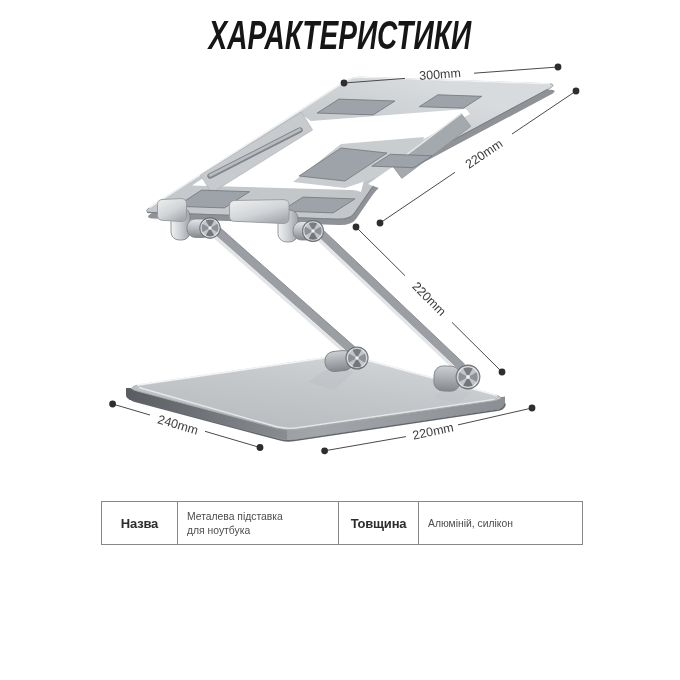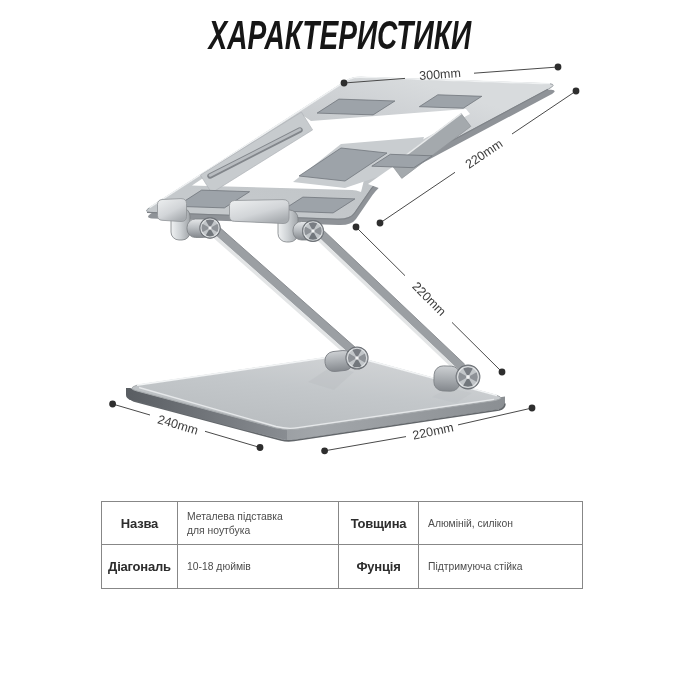--- a/index.html
+++ b/index.html
@@ -203,21 +203,15 @@
         <col style="width:80px">
         <col style="width:164px">
       </colgroup>
   <tbody>
         <tr>
     <td class="lab">Назва</td>
     <td class="val"><span>Металева підставка<br>для ноутбука</span></td>
     <td class="lab">Товщина</td>
     <td class="val"><span>Алюміній, силікон</span></td>
   </tr>
-  <tr>
-    <td class="lab">Діагональ</td>
-    <td class="val"><span>10-18 дюймів</span></td>
-    <td class="lab">Фунція</td>
-    <td class="val"><span>Підтримуюча стійка</span></td>
-  </tr>
 </tbody>
     </table>
 </div>
 
 </body></html>

